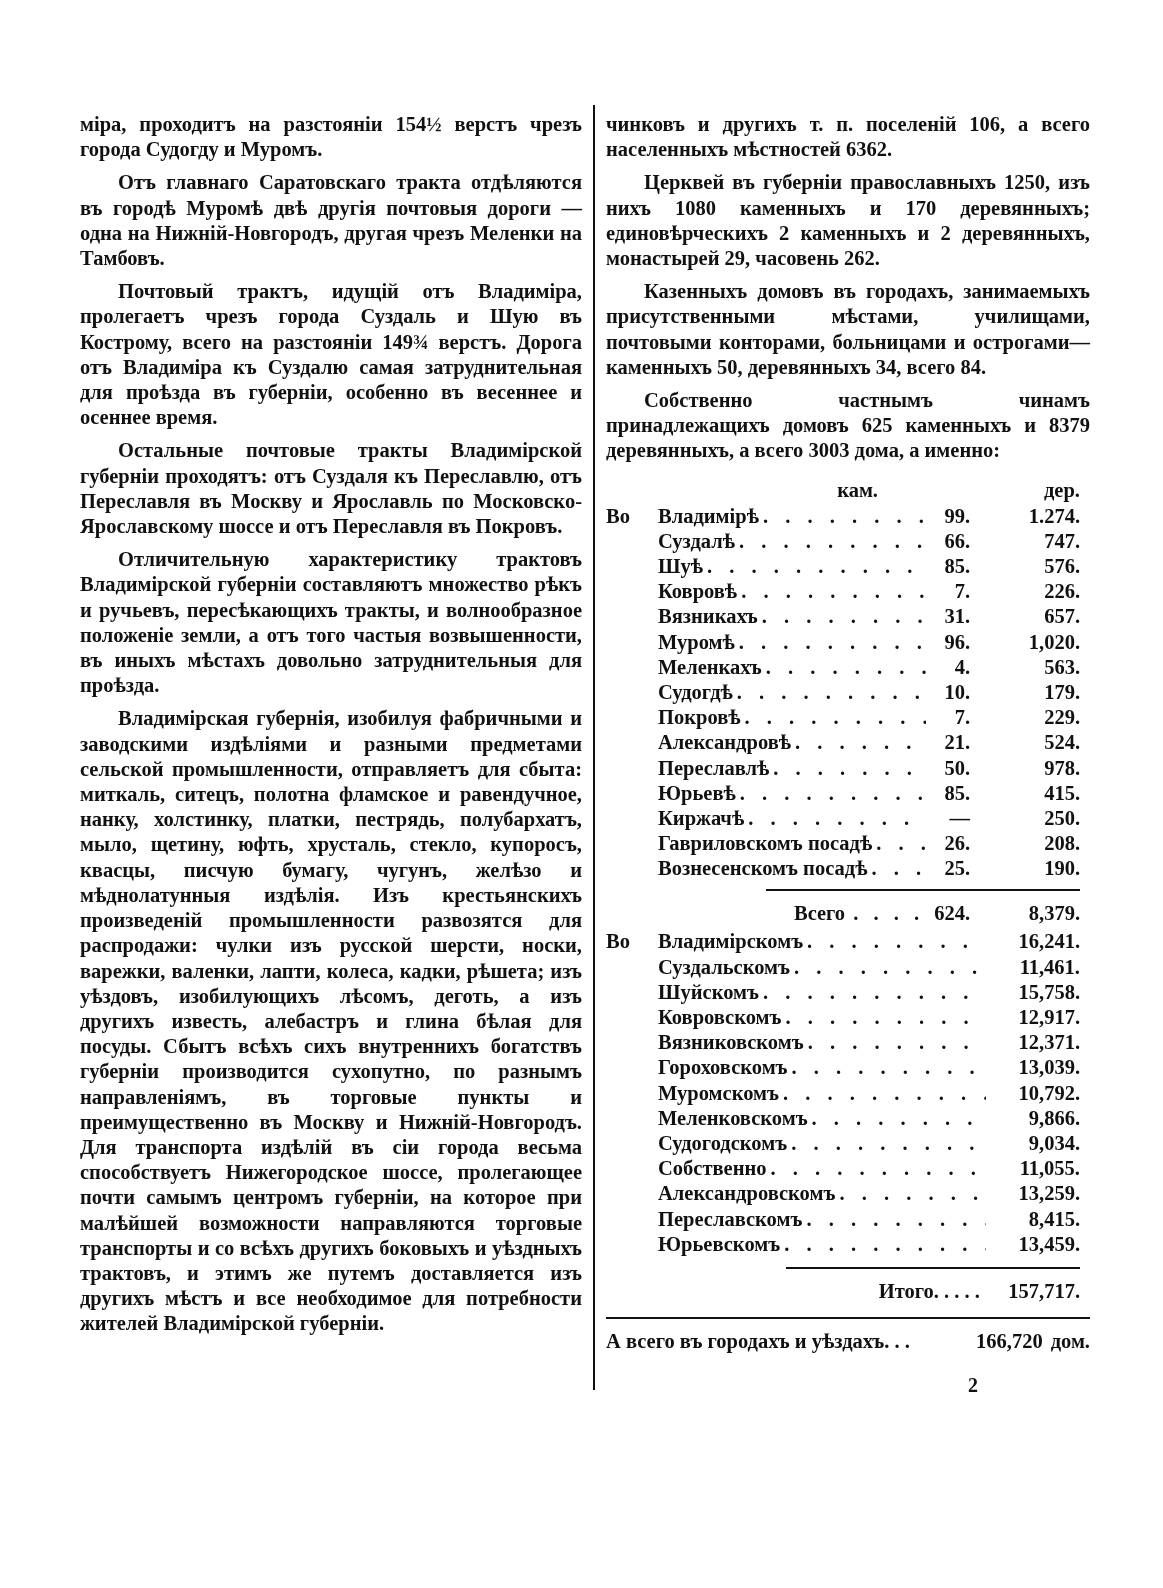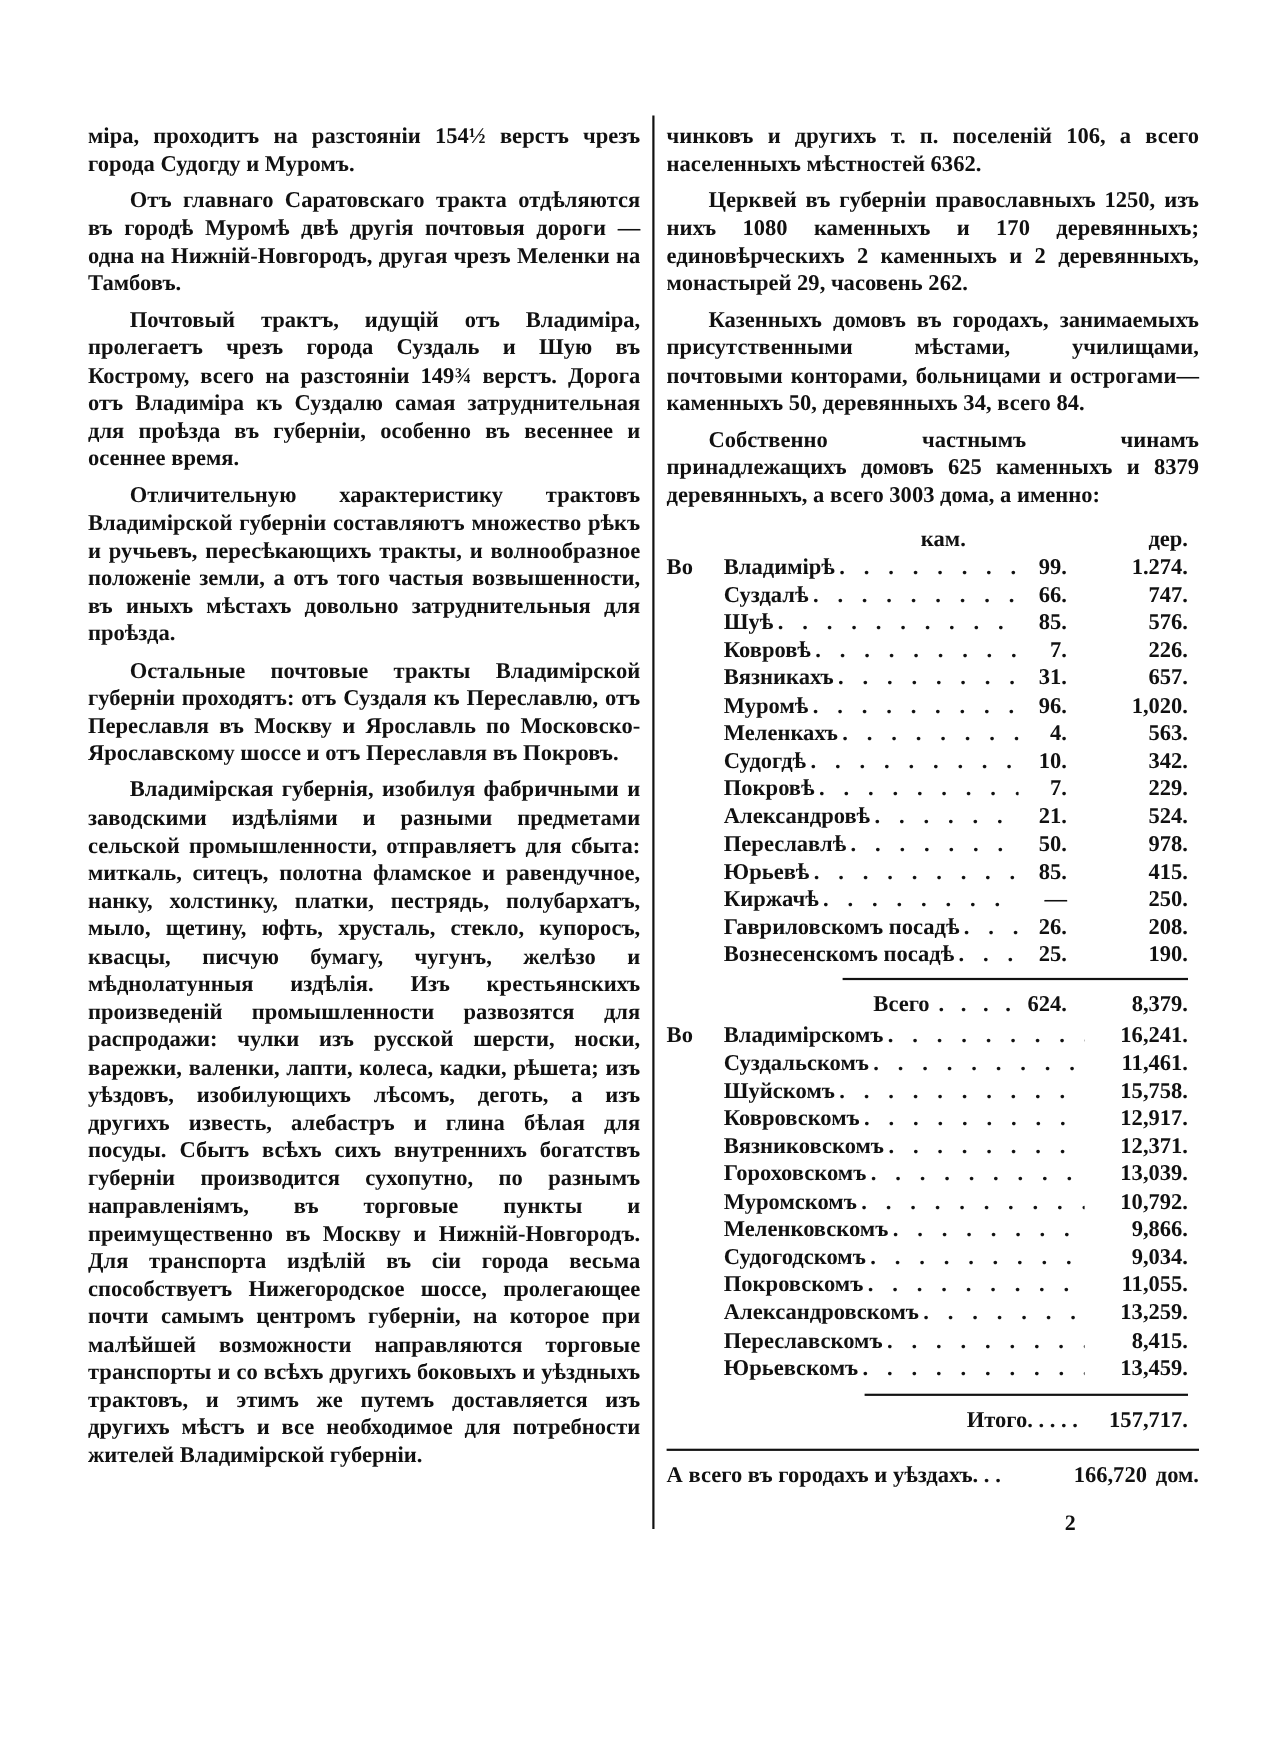--- a/index.html
+++ b/index.html
@@ -94,22 +94,22 @@
 <body>
 
 <div class="page">
 
   <div class="divider"></div>
 
   <div class="col-left">
     <p class="noind">міра, проходитъ на разстояніи 154½ верстъ чрезъ города Судогду и Муромъ.</p>
     <p class="indent">Отъ главнаго Саратовскаго тракта отдѣляются въ городѣ Муромѣ двѣ другія почтовыя дороги — одна на Нижній-Новгородъ, другая чрезъ Меленки на Тамбовъ.</p>
     <p class="indent">Почтовый трактъ, идущій отъ Владиміра, пролегаетъ чрезъ города Суздаль и Шую въ Кострому, всего на разстояніи 149¾ верстъ. Дорога отъ Владиміра къ Суздалю самая затруднительная для проѣзда въ губерніи, особенно въ весеннее и осеннее время.</p>
+    <p class="indent">Остальные почтовые тракты Владимірской губерніи проходятъ: отъ Суздаля къ Переславлю, отъ Переславля въ Москву и Ярославль по Московско-Ярославскому шоссе и отъ Переславля въ Покровъ.</p>
     <p class="indent">Отличительную характеристику трактовъ Владимірской губерніи составляютъ множество рѣкъ и ручьевъ, пересѣкающихъ тракты, и волнообразное положеніе земли, а отъ того частыя возвышенности, въ иныхъ мѣстахъ довольно затруднительныя для проѣзда.</p>
-    <p class="indent">Остальные почтовые тракты Владимірской губерніи проходятъ: отъ Суздаля къ Переславлю, отъ Переславля въ Москву и Ярославль по Московско-Ярославскому шоссе и отъ Переславля въ Покровъ.</p>
     <p class="indent">Владимірская губернія, изобилуя фабричными и заводскими издѣліями и разными предметами сельской промышленности, отправляетъ для сбыта: миткаль, ситецъ, полотна фламское и равендучное, нанку, холстинку, платки, пестрядь, полубархатъ, мыло, щетину, юфть, хрусталь, стекло, купоросъ, квасцы, писчую бумагу, чугунъ, желѣзо и мѣднолатунныя издѣлія. Изъ крестьянскихъ произведеній промышленности развозятся для распродажи: чулки изъ русской шерсти, носки, варежки, валенки, лапти, колеса, кадки, рѣшета; изъ уѣздовъ, изобилующихъ лѣсомъ, деготь, а изъ другихъ известь, алебастръ и глина бѣлая для посуды. Сбытъ всѣхъ сихъ внутреннихъ богатствъ губерніи производится сухопутно, по разнымъ направленіямъ, въ торговые пункты и преимущественно въ Москву и Нижній-Новгородъ. Для транспорта издѣлій въ сіи города весьма способствуетъ Нижегородское шоссе, пролегающее почти самымъ центромъ губерніи, на которое при малѣйшей возможности направляются торговые транспорты и со всѣхъ другихъ боковыхъ и уѣздныхъ трактовъ, и этимъ же путемъ доставляется изъ другихъ мѣстъ и все необходимое для потребности жителей Владимірской губерніи.</p>
 
 
   </div>
 
   <div class="col-right">
     <p class="noind">чинковъ и другихъ т. п. поселеній 106, а всего населенныхъ мѣстностей 6362.</p>
     <p class="indent">Церквей въ губерніи православныхъ 1250, изъ нихъ 1080 каменныхъ и 170 деревянныхъ; единовѣрческихъ 2 каменныхъ и 2 деревянныхъ, монастырей 29, часовень 262.</p>
     <p class="indent">Казенныхъ домовъ въ городахъ, занимаемыхъ присутственными мѣстами, училищами, почтовыми конторами, больницами и острогами—каменныхъ 50, деревянныхъ 34, всего 84.</p>
     <p class="indent">Собственно частнымъ чинамъ принадлежащихъ домовъ 625 каменныхъ и 8379 деревянныхъ, а всего 3003 дома, а именно:</p>
@@ -167,21 +167,21 @@
           <span class="name">Меленкахъ</span>
           <span class="dots"></span>
           <span class="kam">4.</span>
           <span class="der">563.</span>
         </div>
       <div class="row">
           <span class="pre"></span>
           <span class="name">Судогдѣ</span>
           <span class="dots"></span>
           <span class="kam">10.</span>
-          <span class="der">342.</span>
+          <span class="der">179.</span>
         </div>
       <div class="row">
           <span class="pre"></span>
           <span class="name">Покровѣ</span>
           <span class="dots"></span>
           <span class="kam">7.</span>
           <span class="der">229.</span>
         </div>
       <div class="row">
           <span class="pre"></span>
@@ -287,21 +287,21 @@
           <span class="val">9,866.</span>
         </div>
       <div class="row2">
           <span class="pre"></span>
           <span class="name">Судогодскомъ</span>
           <span class="dots"></span>
           <span class="val">9,034.</span>
         </div>
       <div class="row2">
           <span class="pre"></span>
-          <span class="name">Покровскомъ</span>
+          <span class="name">Собственно</span>
           <span class="dots"></span>
           <span class="val">11,055.</span>
         </div>
       <div class="row2">
           <span class="pre"></span>
           <span class="name">Александровскомъ</span>
           <span class="dots"></span>
           <span class="val">13,259.</span>
         </div>
       <div class="row2">

